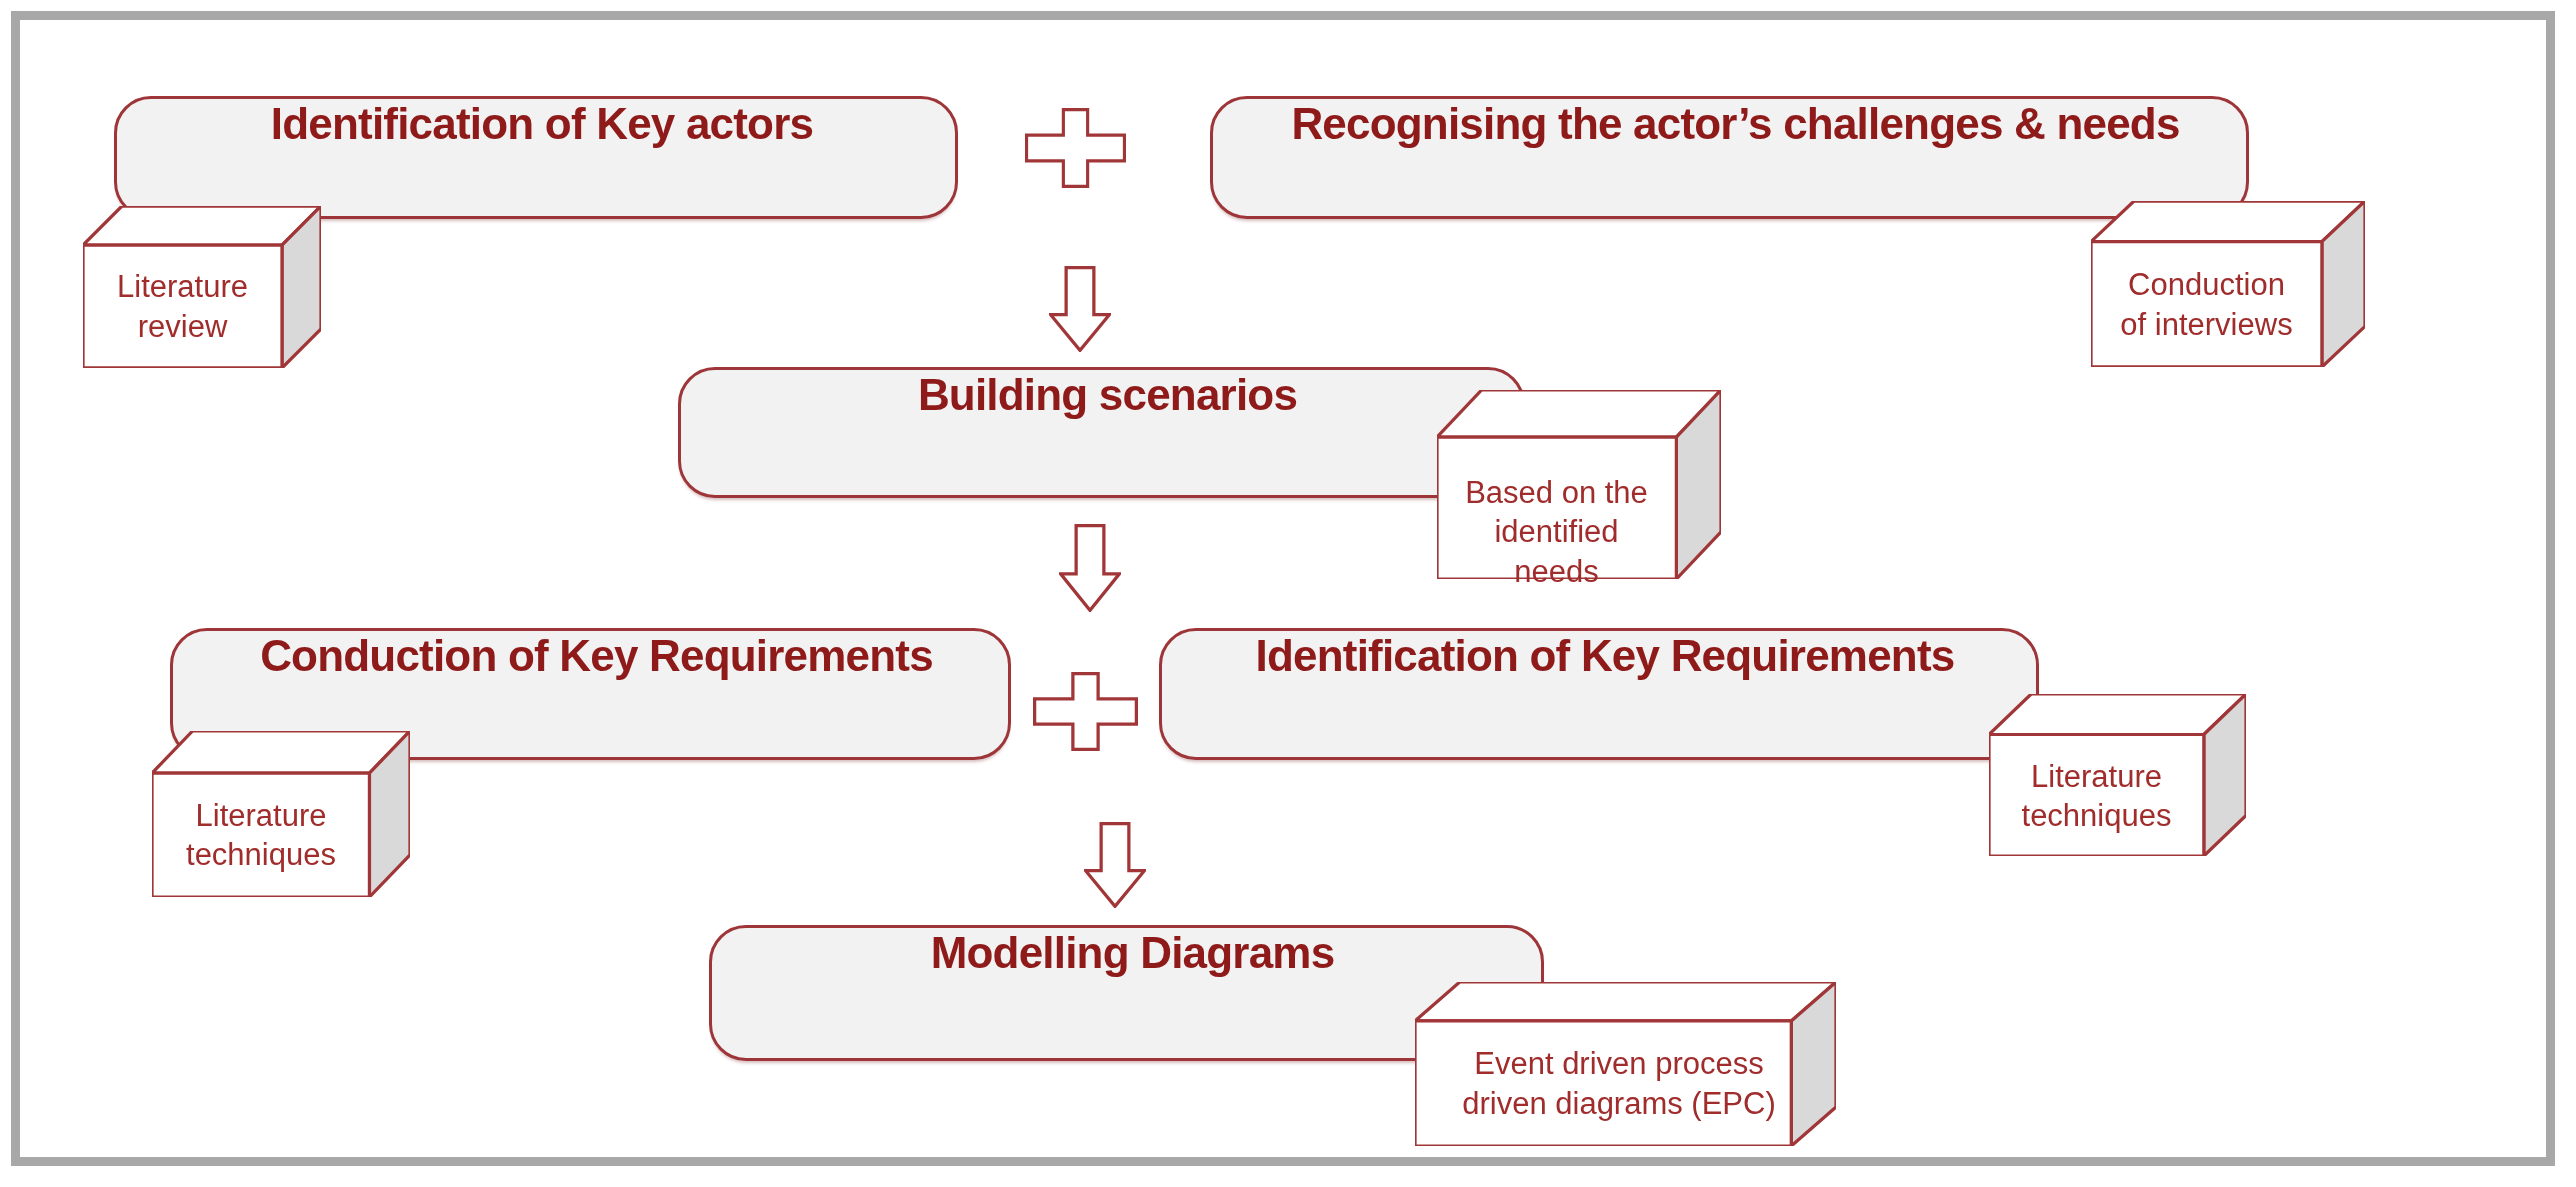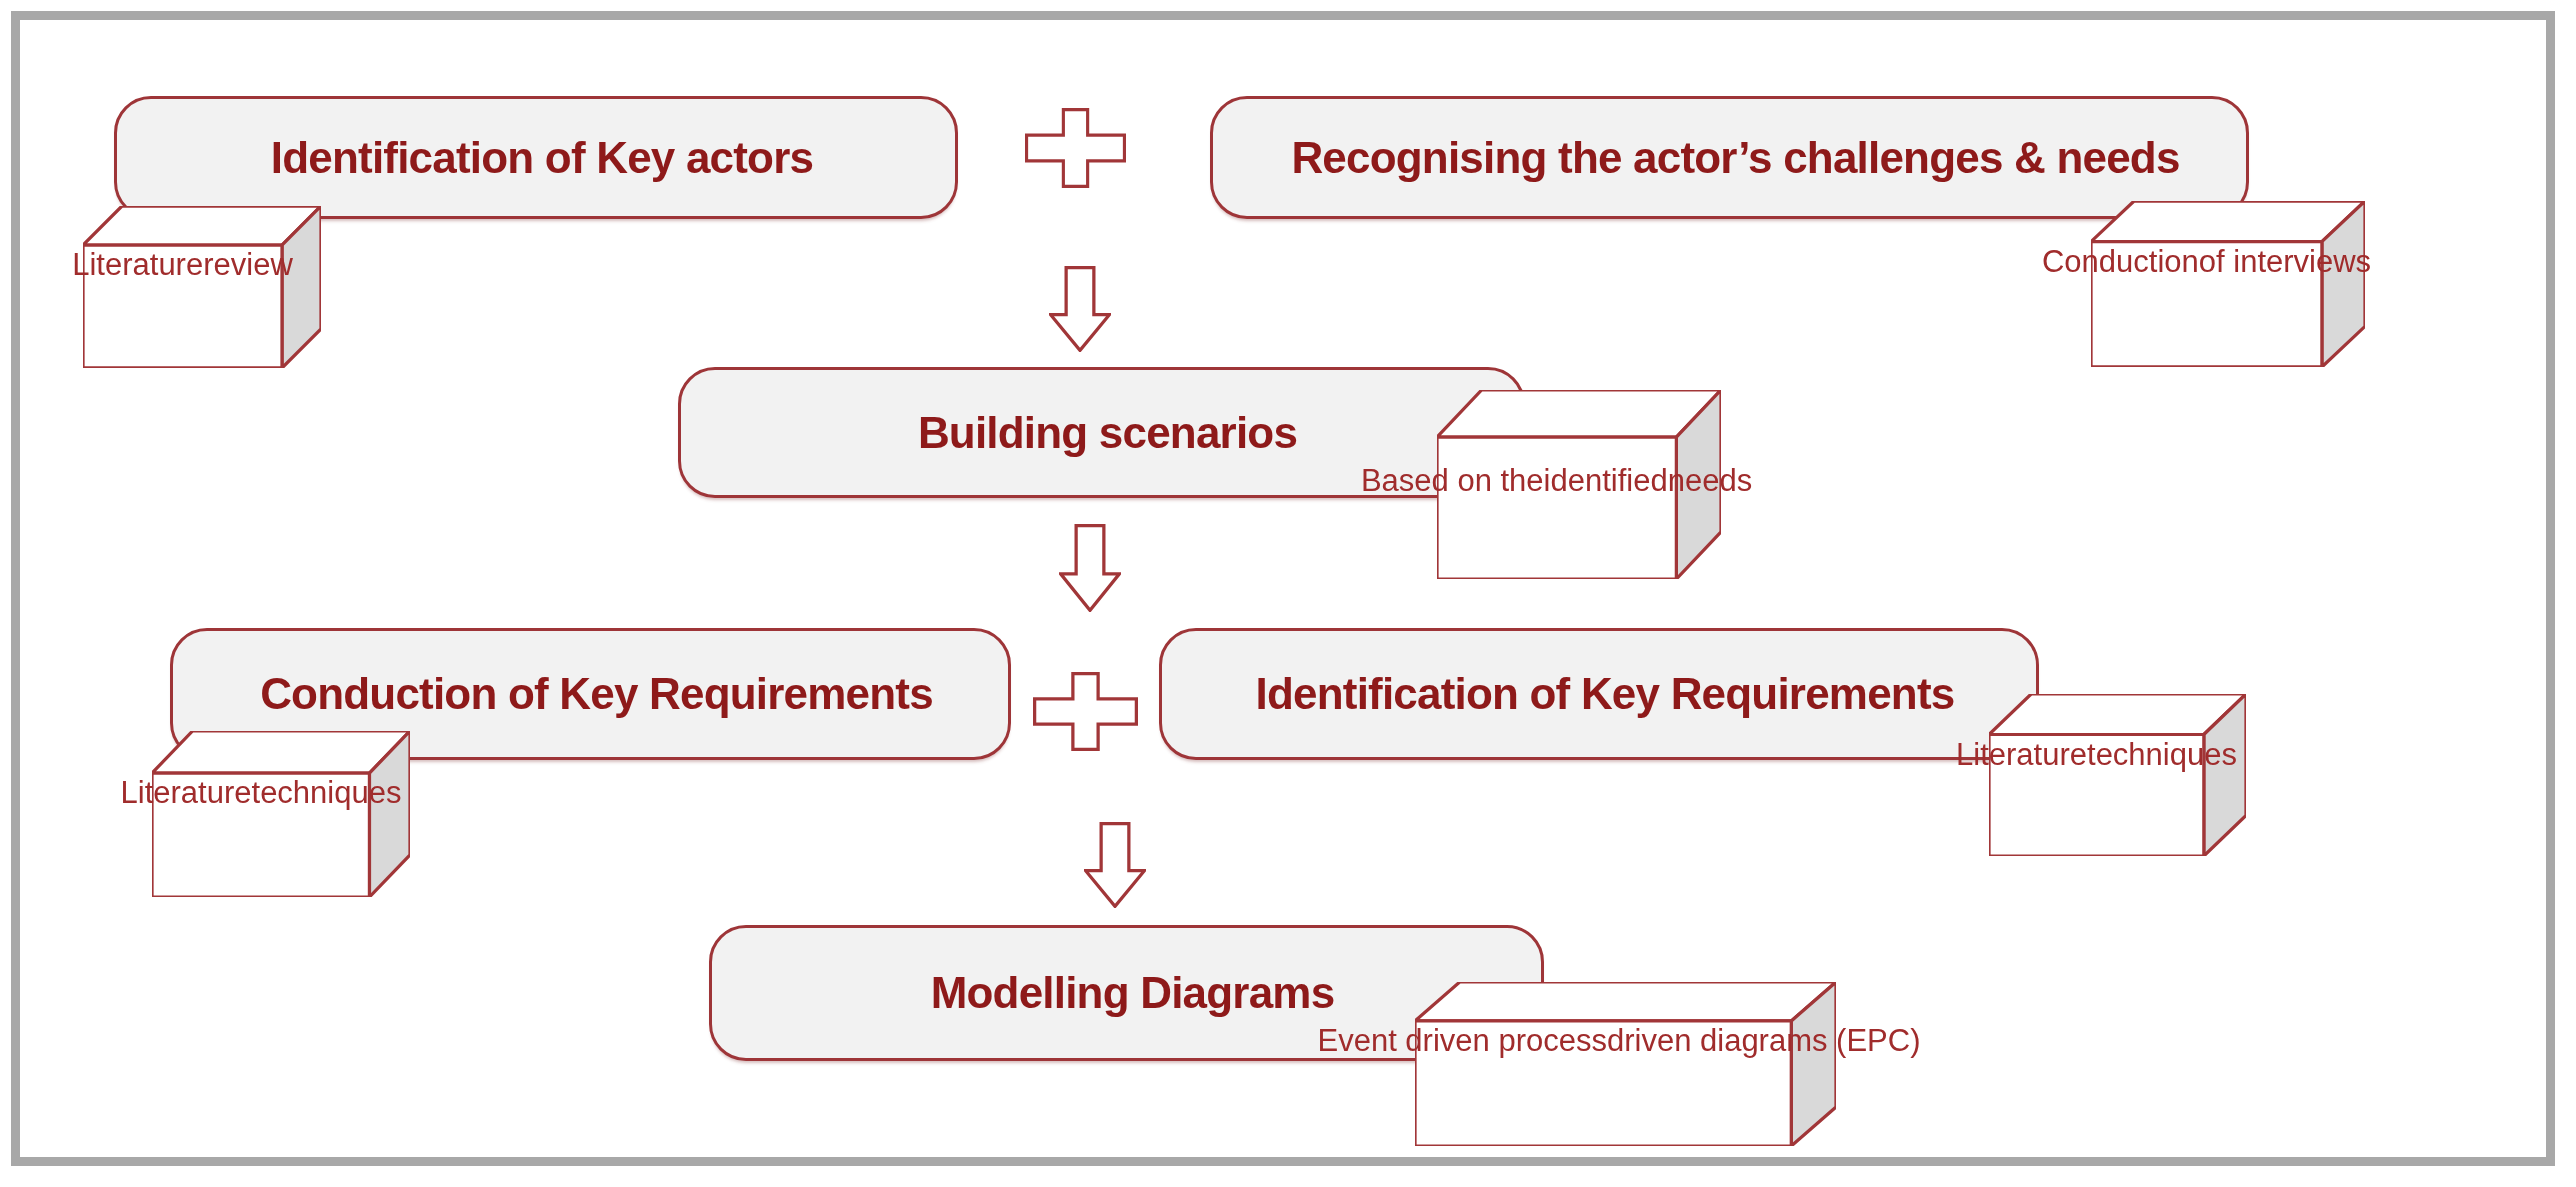--- a/index.html
+++ b/index.html
@@ -1,34 +1,34 @@
 <!DOCTYPE html>
 <html style="font-size:13px"><head>
 <meta charset="utf-8">
 <style>
   html,body{margin:0;padding:0;background:#ffffff;}
   body{width:2576px;height:1188px;position:relative;font-family:"Liberation Sans",sans-serif;overflow:hidden;}
 
   .frame{position:absolute;left:11.4px;top:11.4px;width:2544px;height:1155px;border:9.7px solid #a8a8a8;background:#ffffff;box-sizing:border-box;}
 
   .pbox{position:absolute;background:#f2f2f2;border:3.2px solid #9e3538;border-radius:37px;
-        display:flex;align-items:center;justify-content:center;box-sizing:border-box;z-index:1;
+        display:flex;justify-content:center;box-sizing:border-box;z-index:1;
         box-shadow:0 4px 3.2px -2.4px rgba(120,40,40,.30);padding-left:12px;}
   .pbox-label{color:#8e1a1a;font-weight:bold;font-size:44px;letter-spacing:-0.8px;white-space:nowrap;text-align:center;}
 
   .connector{position:absolute;z-index:2;}
   .connector svg{display:block;width:100%;height:100%;}
   .connector polygon{fill:#ffffff;stroke:#a13638;stroke-width:4;stroke-linejoin:miter;}
 
   .cube{position:absolute;z-index:3;}
   .cube svg{display:block;width:100%;height:100%;}
   .cube polygon{stroke:#a13638;stroke-width:4;stroke-linejoin:round;}
   .cube .face-top,.cube .face-front{fill:#ffffff;}
   .cube .face-side{fill:#d9d9d9;}
-  .cube-label{position:absolute;display:flex;flex-direction:row;align-items:flex-start;justify-content:center;
+  .cube-label{position:absolute;display:flex;flex-direction:column;align-items:center;justify-content:center;
               color:#a02c2c;font-size:31px;line-height:1.26;text-align:center;white-space:nowrap;}
   .cube-label span{display:block;}
 </style>
 </head>
 <body>
 
 <div class="frame"></div>
 
 <div class="pbox" style="left:114px;top:96px;width:844px;height:123px;">
   <span class="pbox-label">Identification of Key actors</span>

